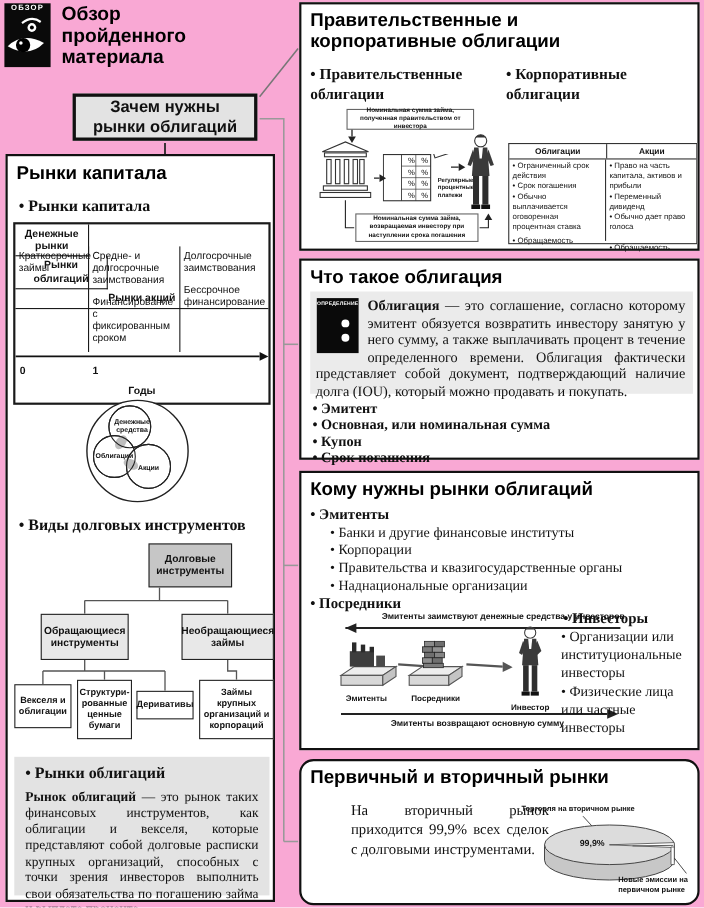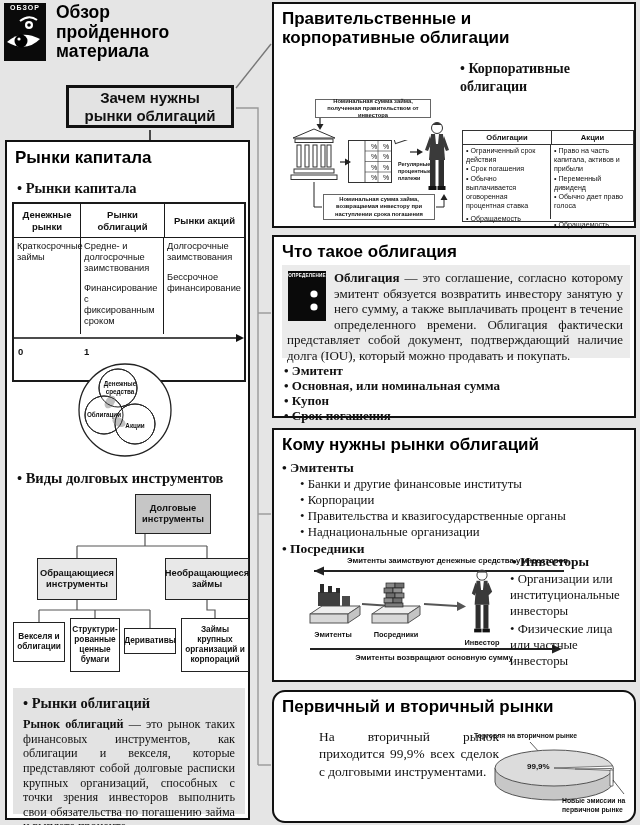--- a/index.html
+++ b/index.html
@@ -1,16 +1,16 @@
 <!DOCTYPE html>
 <html><head>
 <meta charset="utf-8">
 <style>
   html,body{margin:0;padding:0;background:#fff;}
-  #page{position:relative;width:640px;height:825px;background:#e5e5e5;overflow:hidden;
+  #page{position:relative;width:640px;height:825px;background:#f9a8d4;overflow:hidden;
         font-family:"Liberation Sans",sans-serif;color:#111;}
   .abs{position:absolute;}
   .serif{font-family:"Liberation Serif",serif;}
   .b{font-weight:bold;}
   .ctr{text-align:center;}
   .jst{text-align:justify;}
   .frame{position:absolute;border:2px solid #111;background:#fff;box-sizing:border-box;}
   .hdr{font:bold 17px/1.12 "Liberation Sans",sans-serif;color:#000;}
   svg{display:block;}
   
@@ -90,21 +90,21 @@
               box-sizing:border-box;display:flex;align-items:center;justify-content:center;">
     <div class="b" style="font-size:15px;line-height:1.15;width:132px;">Зачем нужны рынки облигаций</div>
   </div>
 
   <div class="frame" style="left:5px;top:140px;width:245px;height:680px;">
 
     <div class="abs hdr" style="left:8px;top:6px;">Рынки капитала</div>
     <div class="abs sbul" style="left:10px;top:38px;font-size:14.5px;">Рынки капитала</div>
 
     <div class="cm-table" style="left:5px;top:60px;width:234px;">
-      <div class="cm-row cm-head" style="height:34px;">
+      <div class="cm-row cm-head" style="height:20px;flex-direction:column;">
         <div class="cm-cell cm-c1">Денежные рынки</div>
         <div class="cm-cell cm-c2">Рынки облигаций</div>
         <div class="cm-cell cm-c3">Рынки акций</div>
       </div>
       <div class="cm-row cm-body">
         <div class="cm-cell cm-c1">
           <div>Краткосрочные займы</div>
         </div>
         <div class="cm-cell cm-c2">
           <div>Средне- и долгосрочные заимствования</div>
@@ -176,20 +176,21 @@
     <div class="abs" style="left:6px;top:546px;width:232px;height:126px;background:#e3e3e3;box-sizing:border-box;padding:7px 10px;">
       <div class="sbul" style="font-size:14.5px;">Рынки облигаций</div>
       <div class="defbody" style="margin-top:5px;font-size:12.2px;">
         <span class="b">Рынок облигаций</span><span> — это рынок таких финансовых инструментов, как облигации и векселя, которые представляют собой долговые расписки крупных организаций, способных с точки зрения инвесторов выполнить свои обязательства по погашению займа и выплате процента.</span>
       </div>
     </div>
   </div>
 
   <div class="frame" style="left:272px;top:2px;width:364px;height:226px;">
     <div class="abs hdr" style="left:8px;top:5px;width:290px;">Правительственные и корпоративные облигации</div>
+    <div class="abs sbul" style="left:8px;top:56px;width:165px;font-size:14px;line-height:1.25;">Правительственные облигации</div>
     <div class="abs sbul" style="left:186px;top:56px;width:150px;font-size:14px;line-height:1.25;">Корпоративные облигации</div>
 
     <div class="lblbox" style="left:41px;top:95px;width:116px;height:19px;">
       <span>Номинальная сумма займа, полученная правительством от инвестора</span>
     </div>
     <div class="lblbox" style="left:49px;top:190px;width:112px;height:26px;">
       <span>Номинальная сумма займа, возвращаемая инвестору при наступлении срока погашения</span>
     </div>
     <div class="abs" style="left:124px;top:157px;width:32px;font-size:5.4px;line-height:1.25;font-weight:bold;">
       <span>Регулярные процентные платежи</span>

